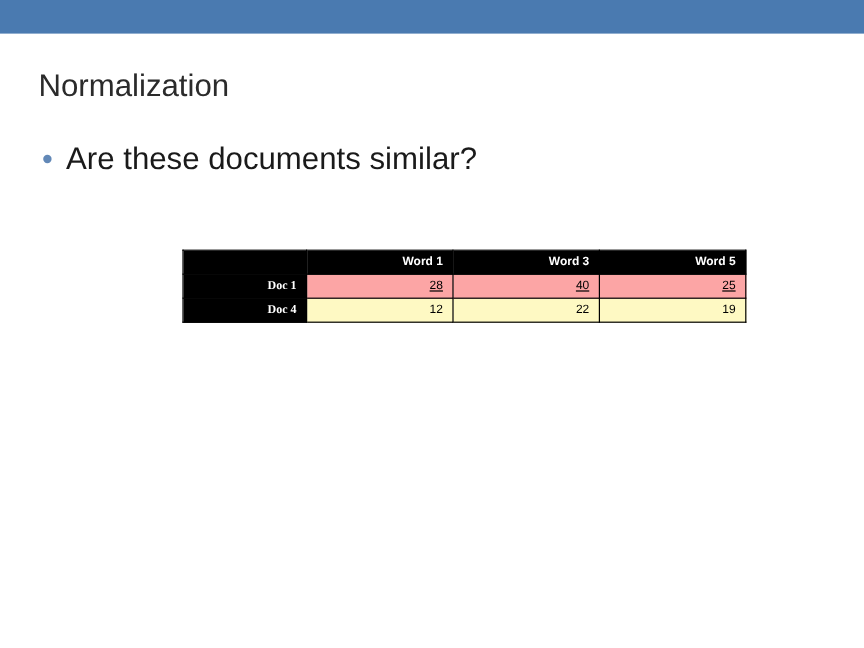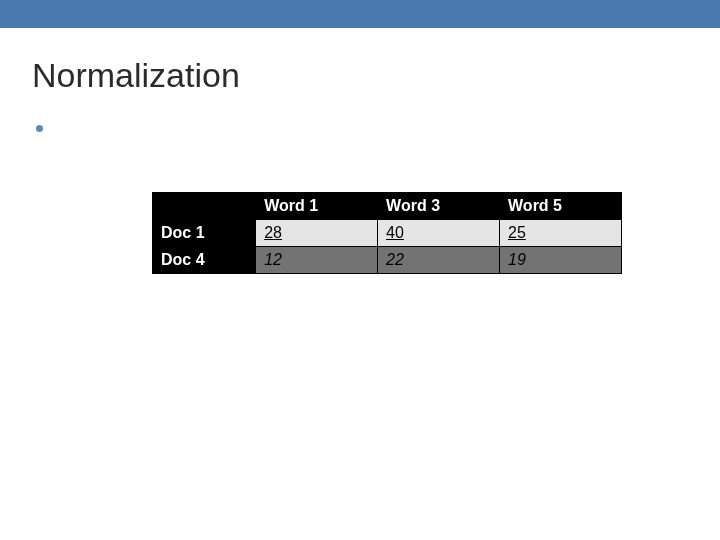--- a/index.html
+++ b/index.html
@@ -13,21 +13,21 @@
   }
   .top-bar {
     width: 100%;
     height: 28px;
     background: #4a7ab0;
   }
   .slide {
     padding: 18px 32px 0 32px;
   }
   .title {
-    font-size: 34px;
+    font-size: 26px;
     color: #2b2b2b;
     margin: 10px 0 30px 0;
     font-weight: 400;
   }
   .bullet-line {
     display: flex;
     align-items: center;
     margin-left: 4px;
     margin-bottom: 60px;
   }
@@ -46,60 +46,61 @@
   .table-wrap {
     margin-left: 120px;
     width: 470px;
   }
   table {
     border-collapse: collapse;
     width: 100%;
     table-layout: fixed;
   }
   th, td {
-    text-align: left;
+    text-align: right;
     padding: 4px 8px;
-    font-size: 16px;
+    font-size: 10px;
     border: 1px solid #000;
   }
   thead th {
     background: #000000;
     color: #ffffff;
     font-weight: 700;
   }
   thead th.corner {
     border: 1px solid #000;
   }
   tbody th {
     background: #000000;
     color: #ffffff;
     font-weight: 700;
+    font-family: Liberation Serif, serif;
   }
   tbody tr:nth-child(1) td {
-    background: #e5e5e5;
+    background: #fca5a5;
     text-decoration: underline;
   }
   tbody tr:nth-child(2) td {
-    background: #737373;
-    font-style: italic;
+    background: #fef9c3;
   }
   col.rowhdr { width: 22%; }
   col.datacol { width: 26%; }
 </style>
 </head>
 <body>
 
 <div class="top-bar"></div>
 
 <div class="slide">
 
   <h1 class="title">Normalization</h1>
 
   <div class="bullet-line">
     <span class="bullet-dot"></span>
+    <span class="bullet-text">Are these documents similar?</span>
   </div>
 
   <div class="table-wrap">
     <table>
       <colgroup>
         <col class="rowhdr">
           <col class="datacol">
           <col class="datacol">
           <col class="datacol">
       </colgroup>

